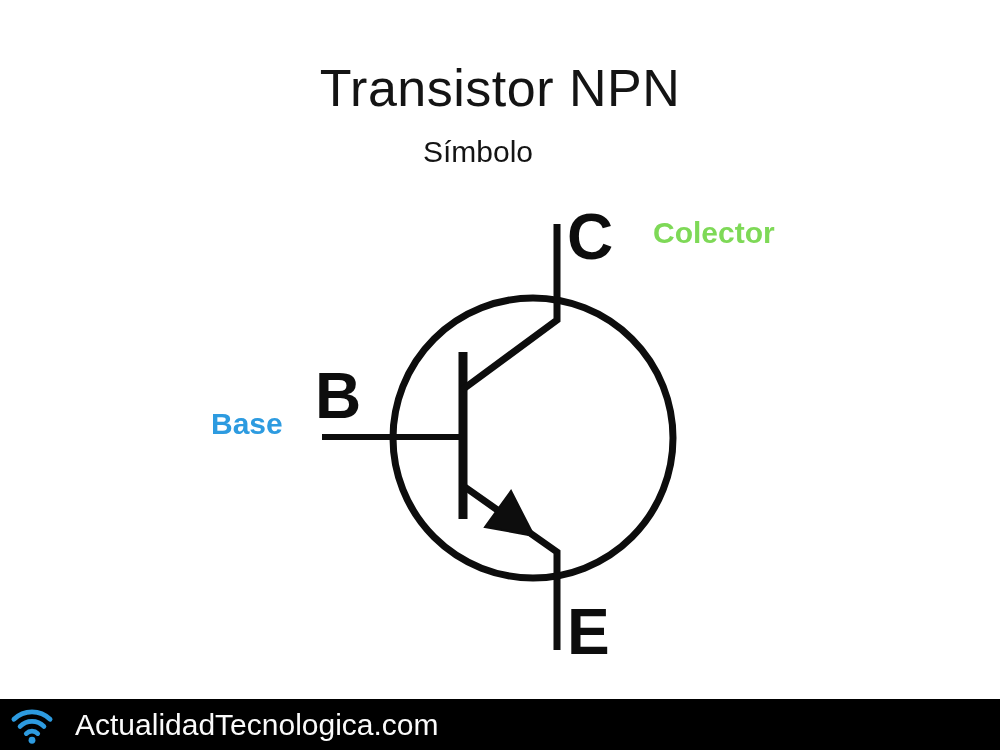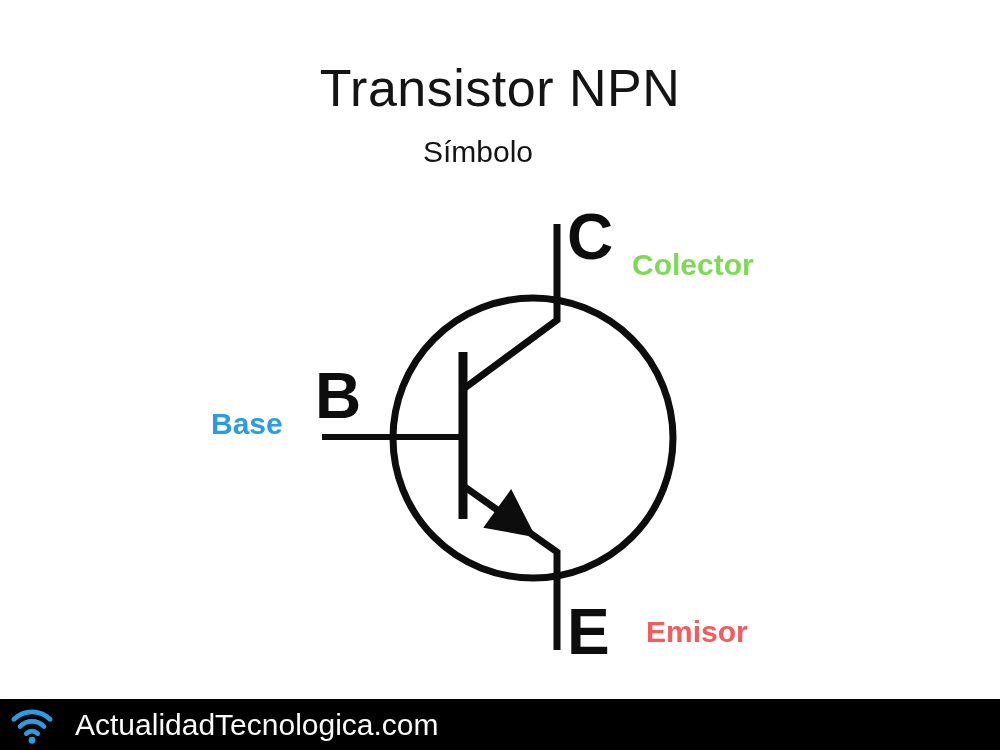--- a/index.html
+++ b/index.html
@@ -57,21 +57,21 @@
   }
   .terminal-letter.c { left: 567px; top: 205px; }
   .terminal-letter.b { left: 315px; top: 364px; }
   .terminal-letter.e { left: 567px; top: 600px; }
   .terminal-label {
     position: absolute;
     font-size: 30px;
     font-weight: 700;
     line-height: 1;
   }
-  .terminal-label.colector { left: 632px; top: 218px; margin-top: 32px; }
+  .terminal-label.colector { left: 653px; top: 218px; }
   .terminal-label.base     { left: 211px; top: 382px; }
   .terminal-label.emisor   { left: 646px; top: 617px; }
   .footer-bar {
     position: absolute;
     left: 0;
     top: 699px;
     width: 1000px;
     height: 51px;
     background: #000000;
     display: flex;
@@ -104,21 +104,20 @@
     <path class="wire" d="M 462,485 L 557,552 L 557,650" stroke-width="7"></path>
     <polygon points="534,536 485,527 511,491" fill="#0d0d0d" stroke="#0d0d0d" stroke-width="2"></polygon>
   </svg>
 
   <div class="terminal-letter c">C</div>
   <div class="terminal-letter b">B</div>
   <div class="terminal-letter e">E</div>
 
   <div class="terminal-label colector" style="color: rgb(126, 217, 87);">Colector</div>
   <div class="terminal-label base" style="color: rgb(45, 155, 224); margin-top: 27px;">Base</div>
-  <div class="terminal-label emisor" style="color: rgb(242, 92, 92);">Emisor</div>
 
   <div class="footer-bar">
     <svg class="wifi-icon" width="46" height="40" viewBox="0 0 48 42" aria-hidden="true">
       <g stroke="#2D9BE0" stroke-width="5" stroke-linecap="round" fill="none">
         <path d="M 5,15 A 27,27 0 0 1 43,15"></path>
         <path d="M 11.5,22.5 A 17.5,17.5 0 0 1 36.5,22.5"></path>
         <path d="M 18,30 A 8.5,8.5 0 0 1 30,30"></path>
       </g>
       <circle cx="24" cy="37" r="3.6" fill="#2D9BE0"></circle>
     </svg>

